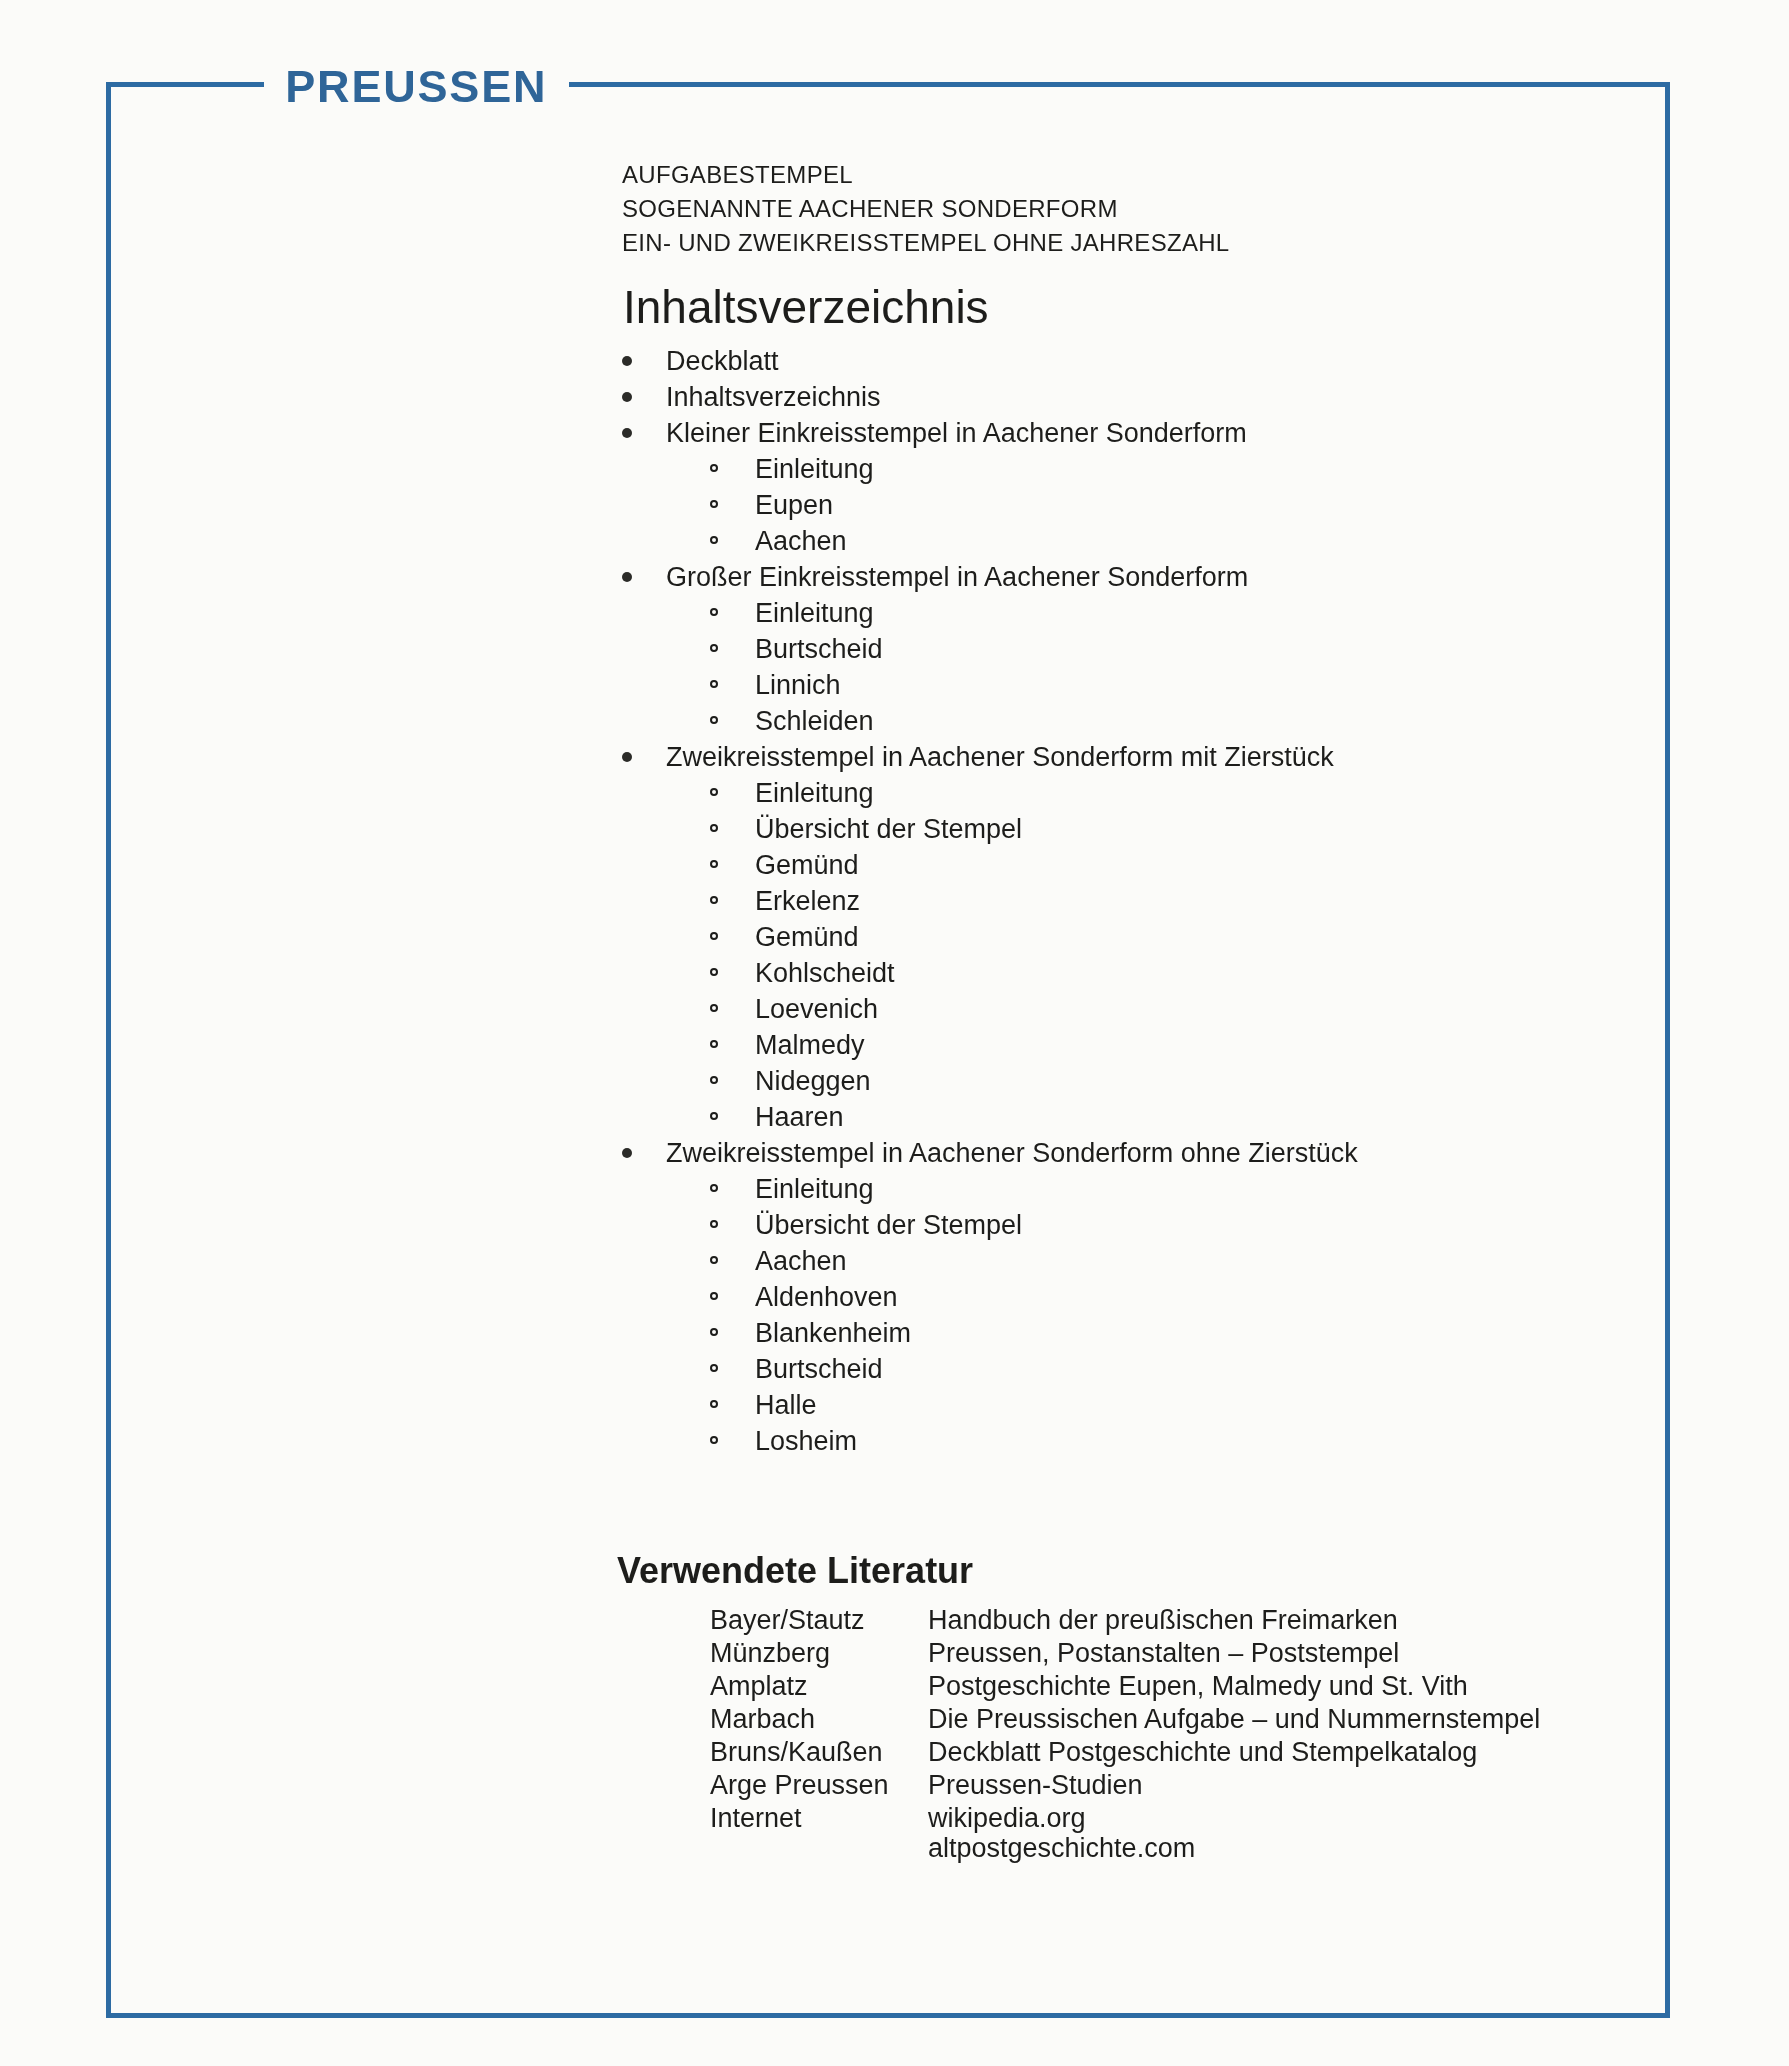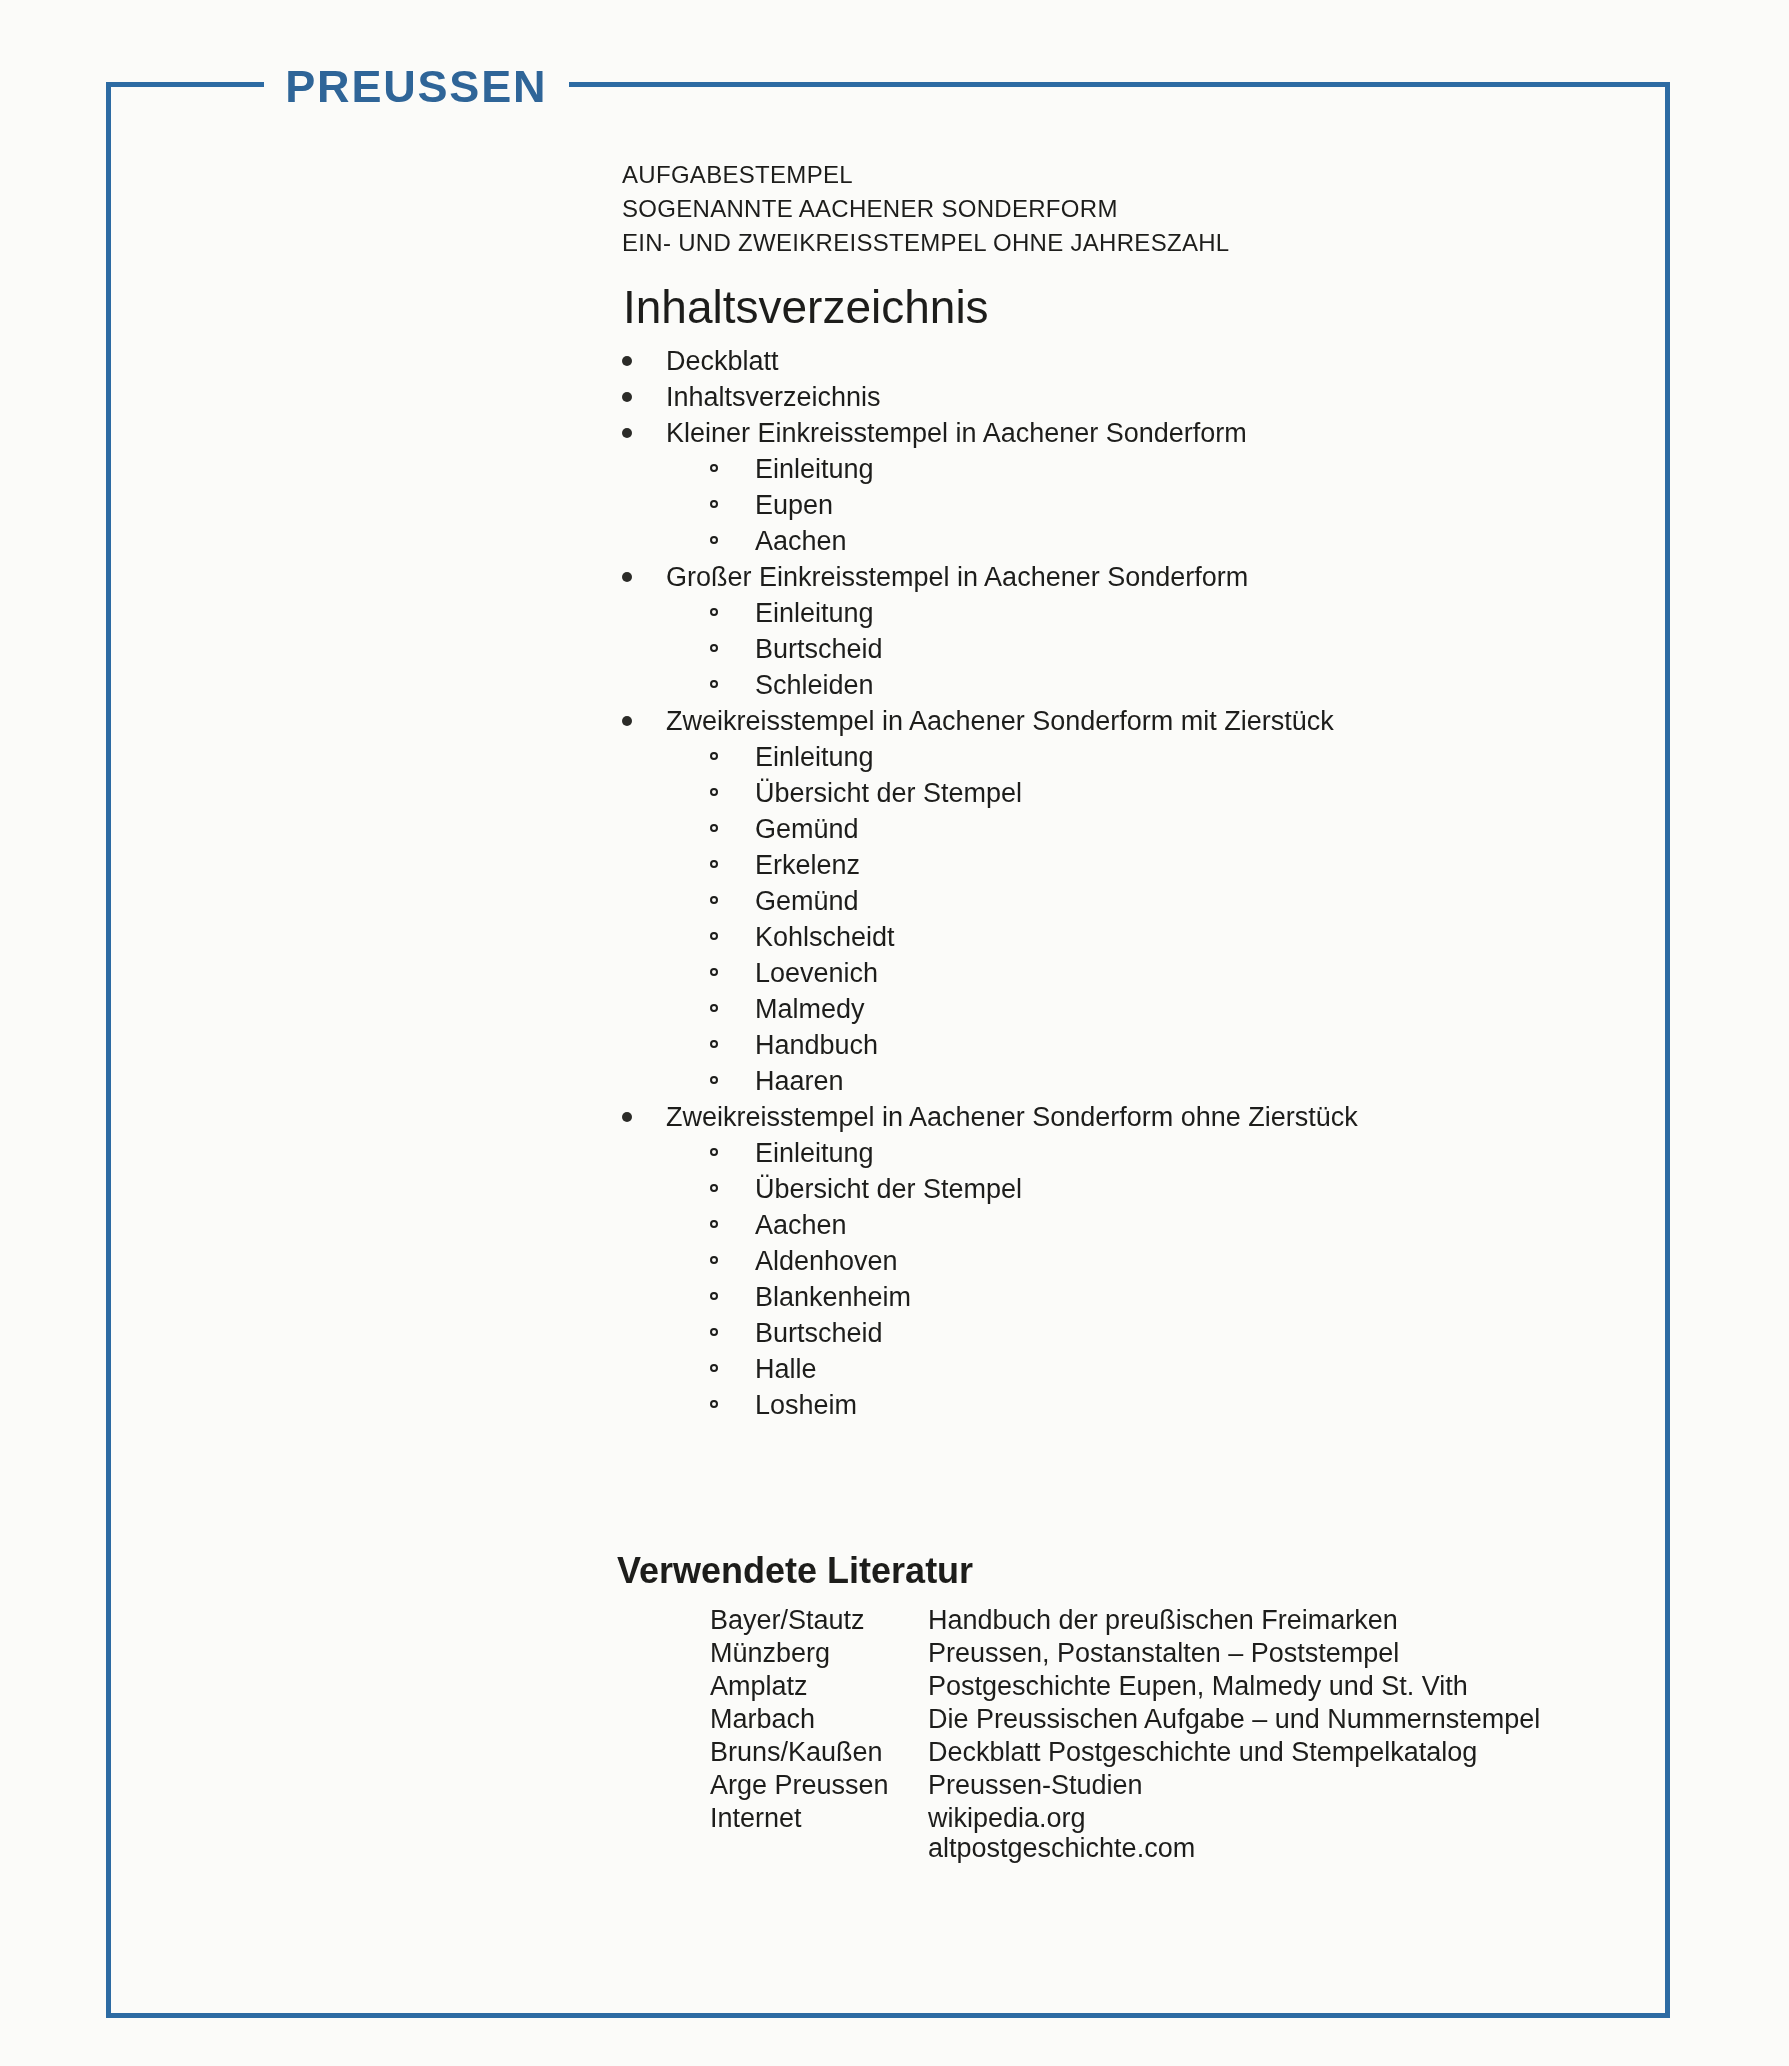--- a/index.html
+++ b/index.html
@@ -135,31 +135,32 @@
 <ul class="toc">
     <li class="l1"><span class="bullet"></span><span>Deckblatt</span></li>
     <li class="l1"><span class="bullet"></span><span>Inhaltsverzeichnis</span></li>
     <li class="l1"><span class="bullet"></span><span>Kleiner Einkreisstempel in Aachener Sonderform</span></li>
     <li class="l2"><span class="bullet"></span><span>Einleitung</span></li>
     <li class="l2"><span class="bullet"></span><span>Eupen</span></li>
     <li class="l2"><span class="bullet"></span><span>Aachen</span></li>
     <li class="l1"><span class="bullet"></span><span>Großer Einkreisstempel in Aachener Sonderform</span></li>
     <li class="l2"><span class="bullet"></span><span>Einleitung</span></li>
     <li class="l2"><span class="bullet"></span><span>Burtscheid</span></li>
+    <li class="l2"><span class="bullet"></span><span>Linnich</span></li>
     <li class="l2"><span class="bullet"></span><span>Schleiden</span></li>
     <li class="l1"><span class="bullet"></span><span>Zweikreisstempel in Aachener Sonderform mit Zierstück</span></li>
     <li class="l2"><span class="bullet"></span><span>Einleitung</span></li>
     <li class="l2"><span class="bullet"></span><span>Übersicht der Stempel</span></li>
     <li class="l2"><span class="bullet"></span><span>Gemünd</span></li>
     <li class="l2"><span class="bullet"></span><span>Erkelenz</span></li>
     <li class="l2"><span class="bullet"></span><span>Gemünd</span></li>
     <li class="l2"><span class="bullet"></span><span>Kohlscheidt</span></li>
     <li class="l2"><span class="bullet"></span><span>Loevenich</span></li>
     <li class="l2"><span class="bullet"></span><span>Malmedy</span></li>
-    <li class="l2"><span class="bullet"></span><span>Handbuch</span></li>
+    <li class="l2"><span class="bullet"></span><span>Nideggen</span></li>
     <li class="l2"><span class="bullet"></span><span>Haaren</span></li>
     <li class="l1"><span class="bullet"></span><span>Zweikreisstempel in Aachener Sonderform ohne Zierstück</span></li>
     <li class="l2"><span class="bullet"></span><span>Einleitung</span></li>
     <li class="l2"><span class="bullet"></span><span>Übersicht der Stempel</span></li>
     <li class="l2"><span class="bullet"></span><span>Aachen</span></li>
     <li class="l2"><span class="bullet"></span><span>Aldenhoven</span></li>
     <li class="l2"><span class="bullet"></span><span>Blankenheim</span></li>
     <li class="l2"><span class="bullet"></span><span>Burtscheid</span></li>
     <li class="l2"><span class="bullet"></span><span>Halle</span></li>
     <li class="l2"><span class="bullet"></span><span>Losheim</span></li>

